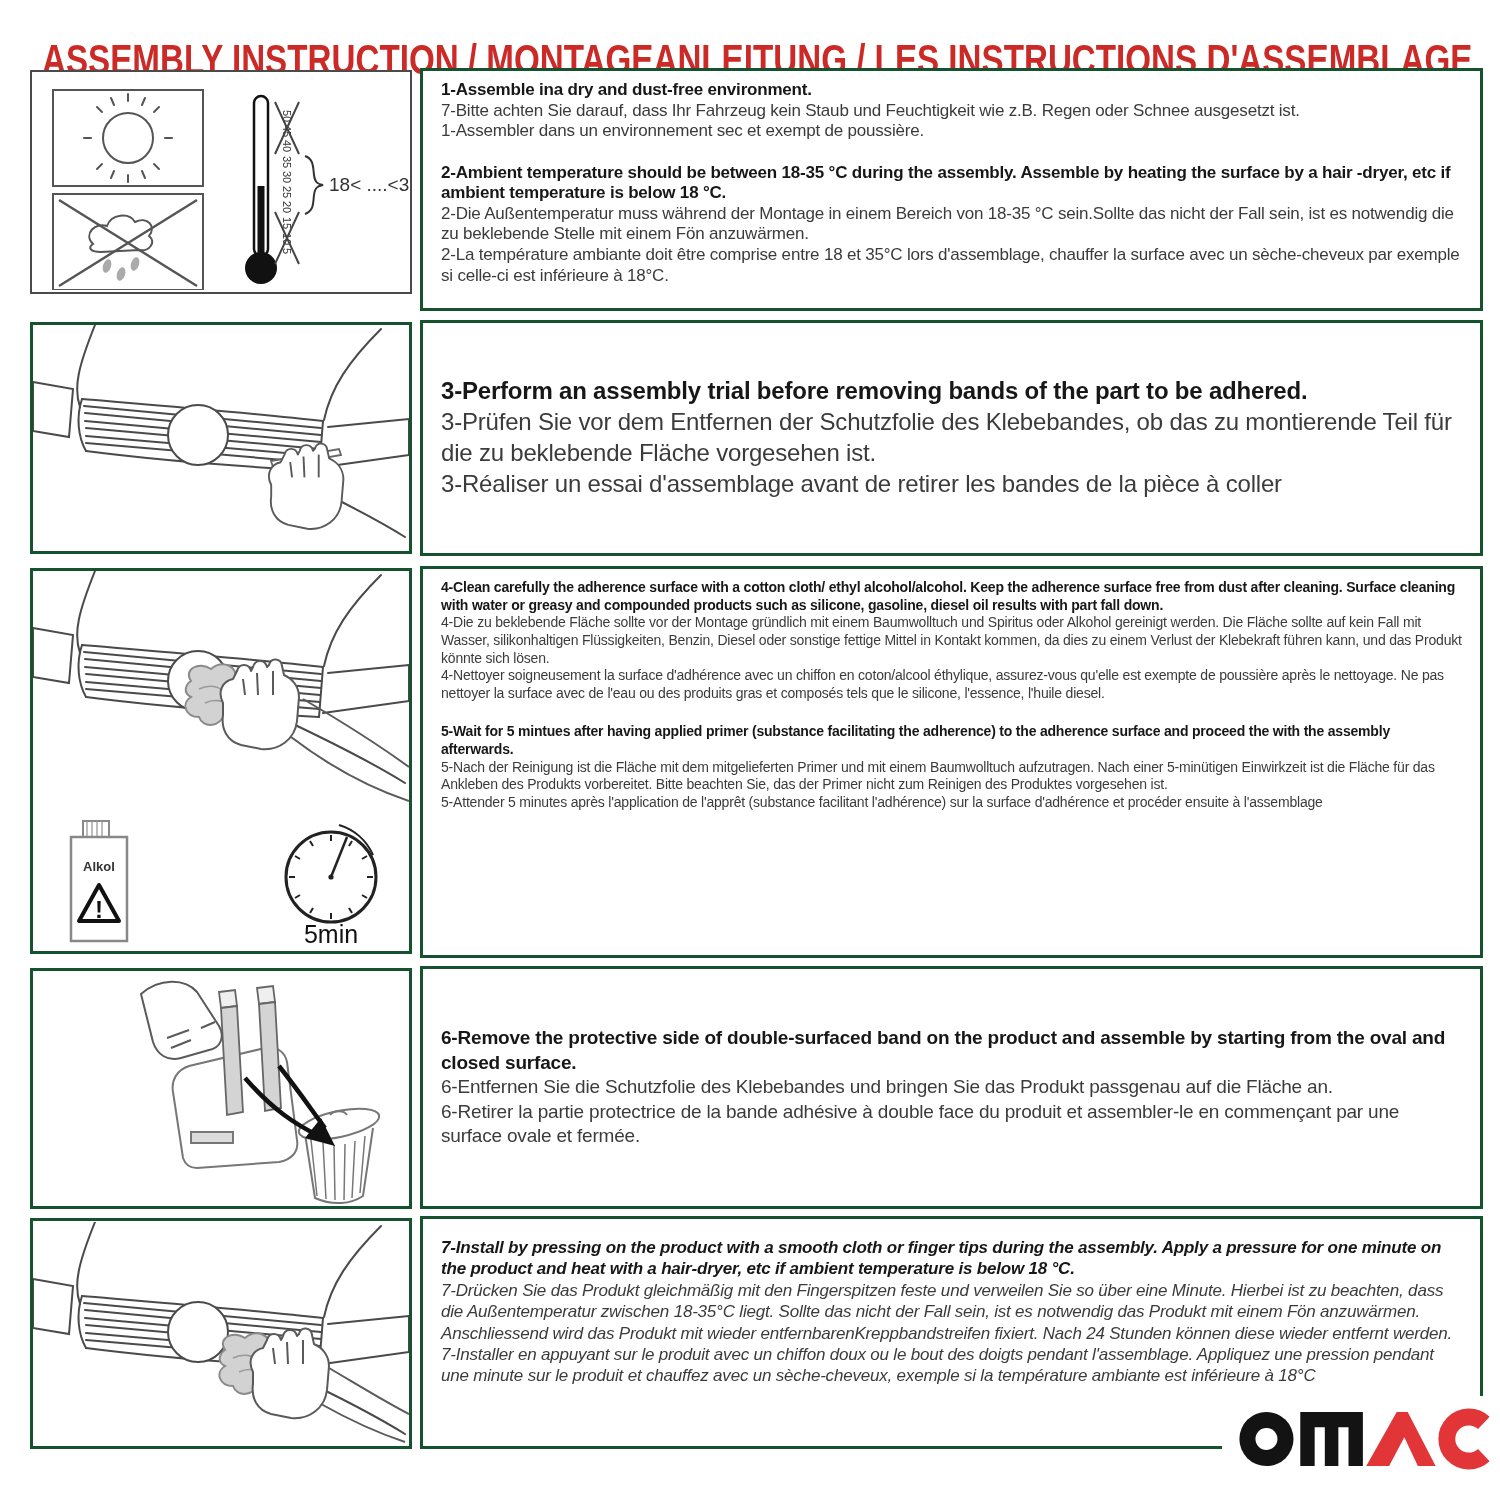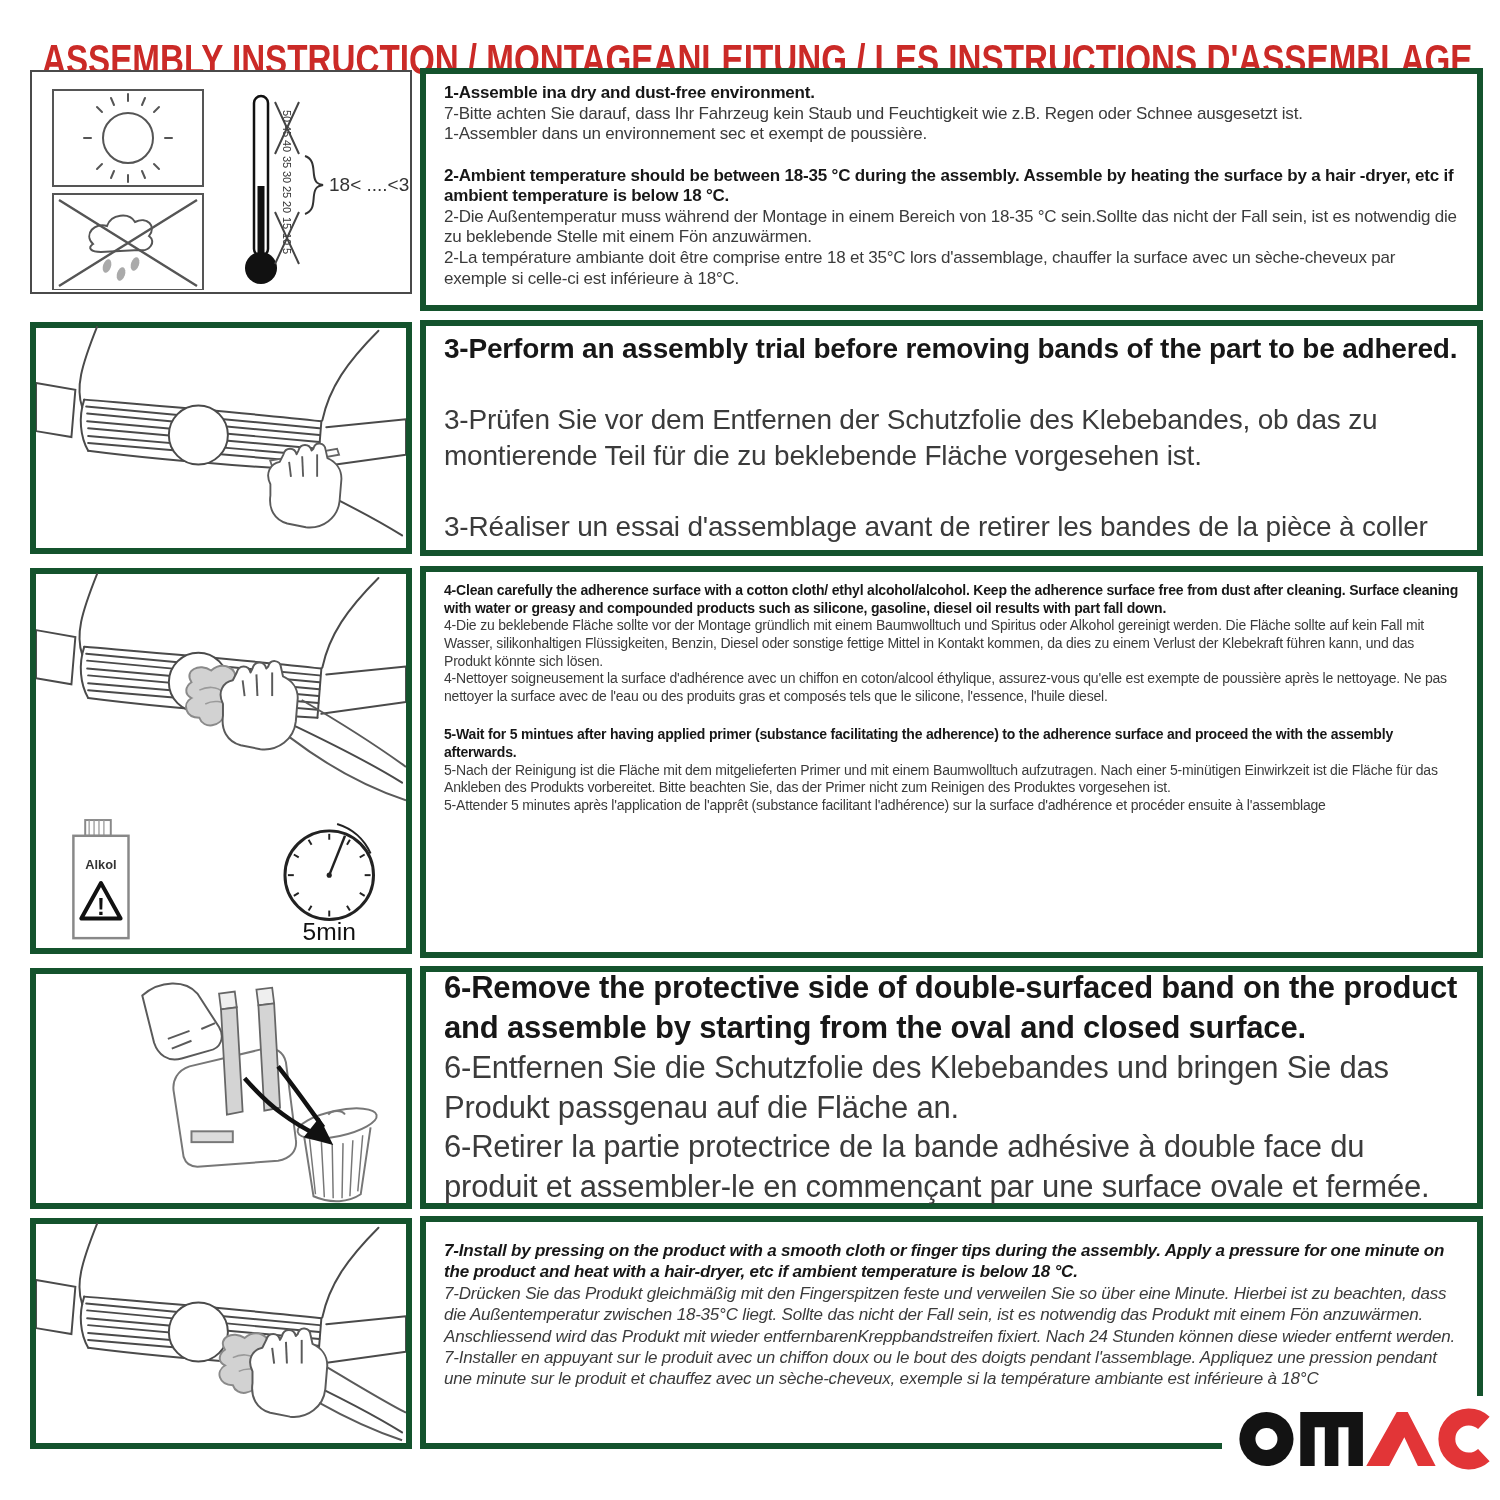--- a/index.html
+++ b/index.html
@@ -5,31 +5,31 @@
   html,body{margin:0;padding:0;}
   body{
     width:1500px;height:1500px;position:relative;background:#ffffff;
     font-family:"Liberation Sans", sans-serif;color:#3b3b3b;overflow:hidden;
   }
   .title{
     position:absolute;left:42px;top:8px;font-size:42px;font-weight:800;
     color:#cb2a27;white-space:nowrap;letter-spacing:0px;
     transform:scaleX(0.79);transform-origin:left top;
   }
-  .box{position:absolute;background:#fff;box-sizing:border-box;border:6px solid #14532d;}
+  .box{position:absolute;background:#fff;box-sizing:border-box;border:3px solid #14532d;}
   .lbox{left:30px;width:382px;display:flex;align-items:center;justify-content:center;}
   .rbox{left:420px;width:1063px;padding:10px 18px;letter-spacing:-0.2px;}
   #l1{top:70px;height:224px;border:2px solid #4a4a4a;}
   #r1{top:68px;height:243px;font-size:17px;line-height:1.21;padding-top:9px;}
   #l2{top:322px;height:232px;}
-  #r2{top:320px;height:236px;font-size:28px;line-height:1.29;display:flex;flex-direction:column;justify-content:center;gap:35px;}
+  #r2{top:320px;height:236px;font-size:24px;line-height:1.29;display:flex;flex-direction:column;justify-content:center;}
   #l3{top:568px;height:386px;text-align:right;}
   #r3{top:566px;height:392px;font-size:14px;line-height:1.26;}
   #l4{top:968px;height:241px;}
-  #r4{top:966px;height:243px;font-size:31px;line-height:1.29;display:flex;flex-direction:column;justify-content:center;}
+  #r4{top:966px;height:243px;font-size:19px;line-height:1.29;display:flex;flex-direction:column;justify-content:center;}
   #l5{top:1218px;height:231px;}
   #r5{top:1216px;height:233px;font-size:17px;line-height:1.26;padding-top:18px;font-style:italic;}
   p{margin:0;}
   p.b{font-weight:bold;color:#171717;}
   .gap{margin-top:21px;}
   .logo-wrap{
     position:absolute;left:1222px;top:1396px;width:278px;height:86px;background:#fff;
     display:flex;align-items:center;padding-left:14px;box-sizing:border-box;
   }
   .sr{position:absolute;width:1px;height:1px;overflow:hidden;clip:rect(0 0 0 0);}

